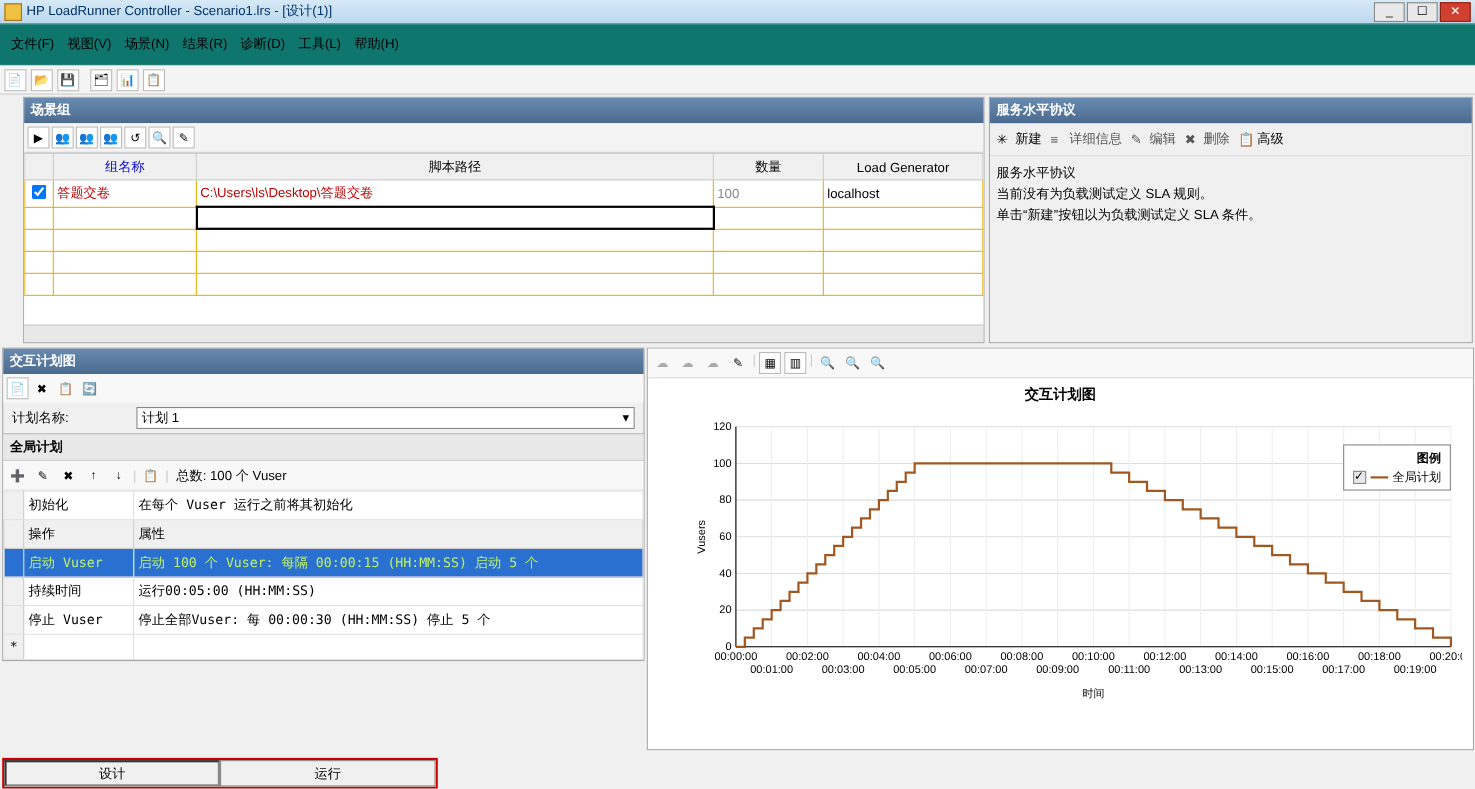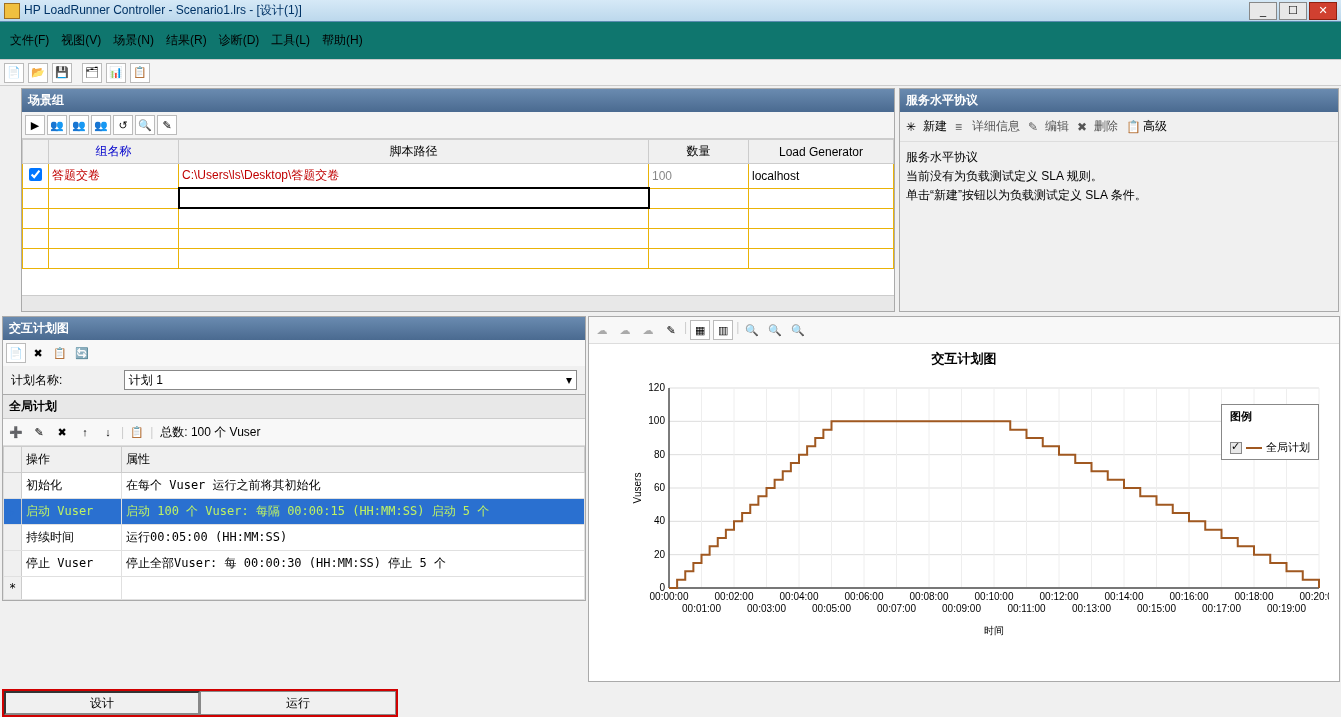--- a/index.html
+++ b/index.html
@@ -62,21 +62,21 @@
   .gp-grid tr.sel td { background: #2a70d0; color: #bef264; }
   .gp-grid .rowmark { width: 18px; text-align: center; background: #f0f0f0; border-right: 1px solid #ccc; }
 
   .lower { display: flex; height: 370px; }
   .lower-left { width: 588px; display: flex; flex-direction: column; }
   .lower-right { flex: 1; border: 1px solid #aaa; margin: 2px 2px 2px 0; background: #fff; display: flex; flex-direction: column; }
   .chart-tb { padding: 3px; display: flex; gap: 3px; border-bottom: 1px solid #ddd; background: #f8f8f8; }
   .chart-title { text-align: center; font-weight: bold; padding: 6px; font-size: 13px; }
   .chart-area { flex: 1; position: relative; padding: 4px 10px 4px 40px; }
   .legend-box { position: absolute; right: 20px; top: 30px; border: 1px solid #888; background: #fff; padding: 4px 8px; font-size: 11px; }
-  .legend-title { text-align: left; font-weight: bold; margin-bottom: 16px; }
+  .legend-title { text-align: right; font-weight: bold; margin-bottom: 2px; }
   .legend-item { display: flex; align-items: center; gap: 4px; }
   .legend-chk { width: 12px; height: 12px; border: 1px solid #888; background: #e8e8e8; position: relative; }
   .legend-chk::after { content: '✓'; position: absolute; top: -3px; left: 0; font-size: 11px; }
   .legend-line { width: 16px; height: 2px; background: #a05820; }
 
   .bottom-tabs { position: absolute; bottom: 0; left: 2px; display: flex; border: 2px solid #d00000; }
   .btab { width: 196px; height: 24px; border: 1px solid #888; background: #f0f0f0; display: flex; align-items: center; justify-content: center; cursor: pointer; }
   .btab.pressed { border: 2px inset #888; }
 
   svg text { font-size: 10px; }
@@ -237,29 +237,29 @@
           <div class="tbtn" style="border:none;background:none">↓</div>
           <span style="color:#ccc">|</span>
           <div class="tbtn" style="border:none;background:none">📋</div>
           <span style="color:#ccc">|</span>
           <span class="gp-count">总数: 100 个 Vuser</span>
         </div>
         <div class="gp-grid">
           <table>
             <tbody>
                 <tr>
+                  <td class="rowmark"></td>
+                  <td>初始化</td>
+                  <td>在每个 Vuser 运行之前将其初始化</td>
+                </tr>
+            <tr>
               <th class="rowmark"></th>
               <th style="width:100px">操作</th>
               <th>属性</th>
             </tr>
-            <tr>
-                  <td class="rowmark"></td>
-                  <td>初始化</td>
-                  <td>在每个 Vuser 运行之前将其初始化</td>
-                </tr>
             <tr class="sel">
                   <td class="rowmark" style="color:#2a70d0">▸</td>
                   <td>启动 Vuser</td>
                   <td>启动 100 个 Vuser: 每隔 00:00:15 (HH:MM:SS) 启动 5 个</td>
                 </tr>
             <tr>
                   <td class="rowmark"></td>
                   <td>持续时间</td>
                   <td>运行00:05:00 (HH:MM:SS)</td>
                 </tr>

